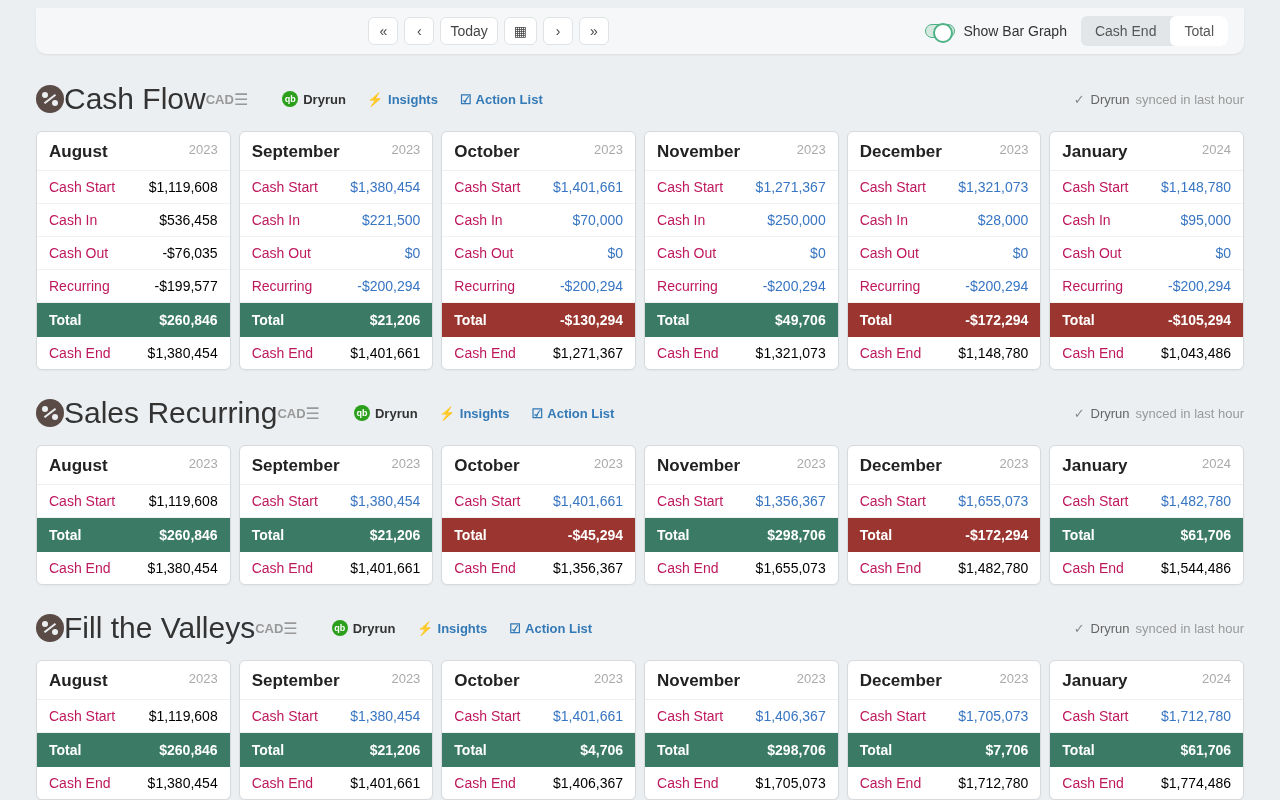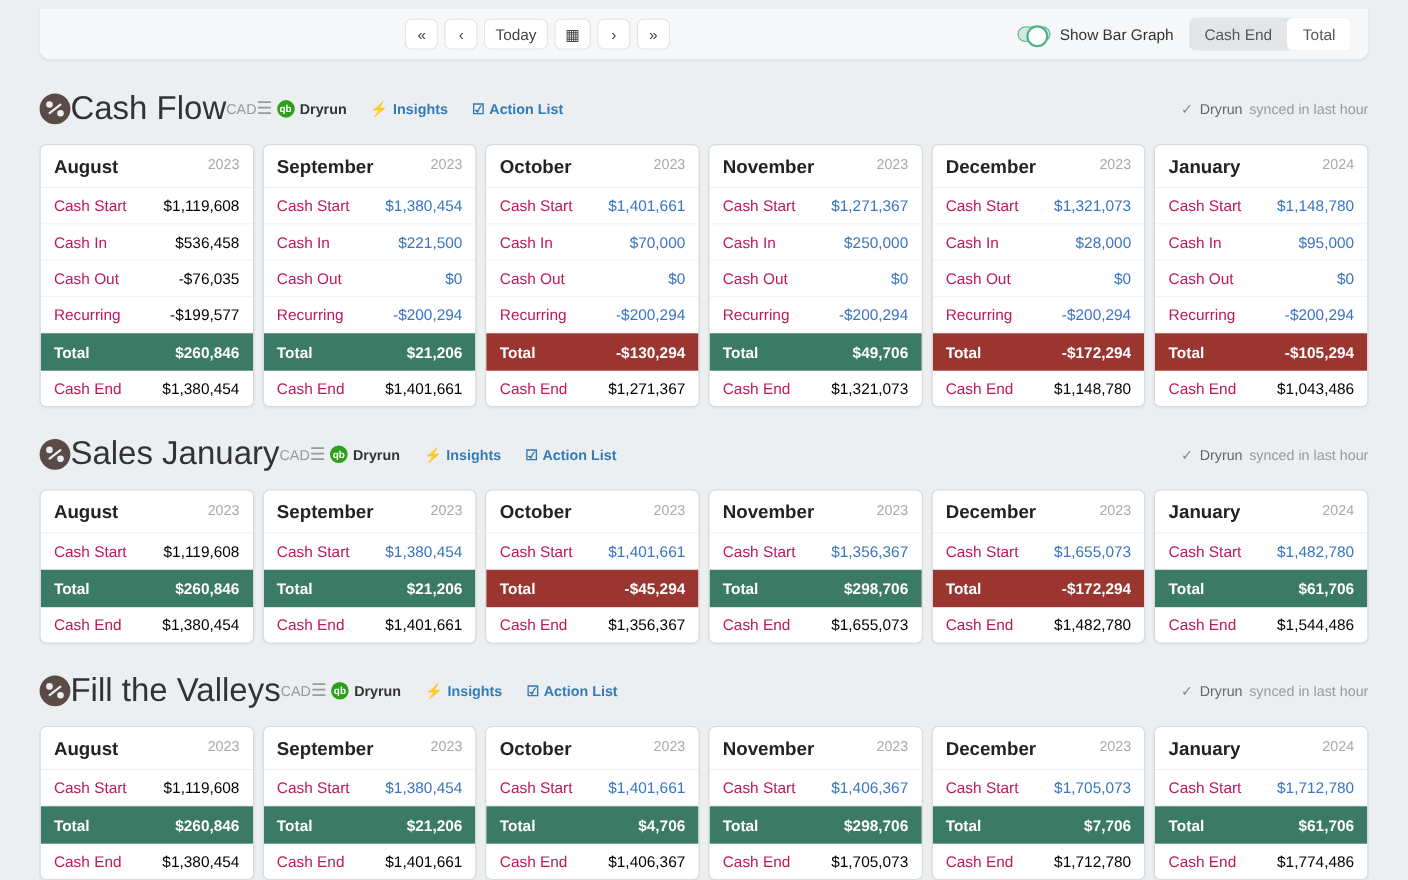--- a/index.html
+++ b/index.html
@@ -20,23 +20,23 @@
 .seg2 button { border:none; background:transparent; padding:7px 14px; font-size:14px; color:#555; cursor:pointer;}
 .seg2 button.active { background:#fff; border-radius:6px;}
 .section { margin-bottom: 26px; }
 .section-header { display:flex; align-items:center; margin-bottom:10px;}
 .circle-icon { width:28px; height:28px; border-radius:50%; background:#5a4b46; display:flex; align-items:center; justify-content:center; position:relative;}
 .circle-icon::before, .circle-icon::after { content:""; position:absolute; border-radius:50%; background:#eceff1;}
 .circle-icon::before { width:6px; height:6px; left:6px; top:7px;}
 .circle-icon::after { width:6px; height:6px; right:6px; bottom:7px;}
 .circle-line { position:absolute; width:14px; height:2px; background:#eceff1; transform:rotate(-38deg);}
 .section-title { font-size: 30px; font-weight: 300; color: #333;}
-.currency-badge { font-size: 13px; font-weight: 400; color: #999;}
+.currency-badge { font-size: 13px; font-weight: 700; color: #999;}
 .menu-icon { color:#999; cursor:pointer; font-size:16px;}
-.hdr-links { display:flex; align-items:center; gap:22px; margin-left:4px; font-size:13px;}
+.hdr-links { display:flex; align-items:center; gap:22px; margin-left:34px; font-size:13px;}
 .dryrun-badge { display:flex; align-items:center; gap:5px; color:#333; font-weight:600; font-size:13px;}
 .qb-circle { width:16px; height:16px; border-radius:50%; background:#2ca01c; color:#fff; display:flex; align-items:center; justify-content:center; font-size:9px; font-weight:700;}
 .link-insights { color:#337ab7; font-weight:600; cursor:pointer; display:flex; align-items:center; gap:4px;}
 .link-actions { color:#337ab7; font-weight:600; cursor:pointer; display:flex; align-items:center; gap:4px;}
 .sync-info { margin-left:auto; display:flex; align-items:center; gap:6px; color:#999; font-size:13px;}
 .sync-info .check { color:#888;}
 .sync-brand { color:#666; font-weight:500;}
 .cards { display:flex; gap:8px;margin-top:15px; }
 .card { flex:1; background:#fff; border:1px solid #d7dadc; border-radius:6px; overflow:hidden; box-shadow: 0 1px 2px rgba(0,0,0,0.04);}
 .card-head { display:flex; justify-content:space-between; padding:10px 12px 8px 12px; border-bottom:1px solid #eef0f1;}
@@ -297,21 +297,21 @@
               <span class="value">$1,043,486</span>
             </div>
           </div>
         </div>
       </div>
       <div class="section">
         <div class="section-header">
     <div class="circle-icon">
             <div class="circle-line"></div>
           </div>
-    <div class="section-title">Sales January</div>
+    <div class="section-title">Sales Recurring</div>
     <div class="currency-badge">CAD</div>
     <div class="menu-icon">☰</div>
     <div class="hdr-links">
       <div class="dryrun-badge">
               <div class="qb-circle">qb</div>
               <span>Dryrun</span>
             </div>
       <div class="link-insights">
               <span style="color:#337ab7;">⚡</span>
               <span>Insights</span>

